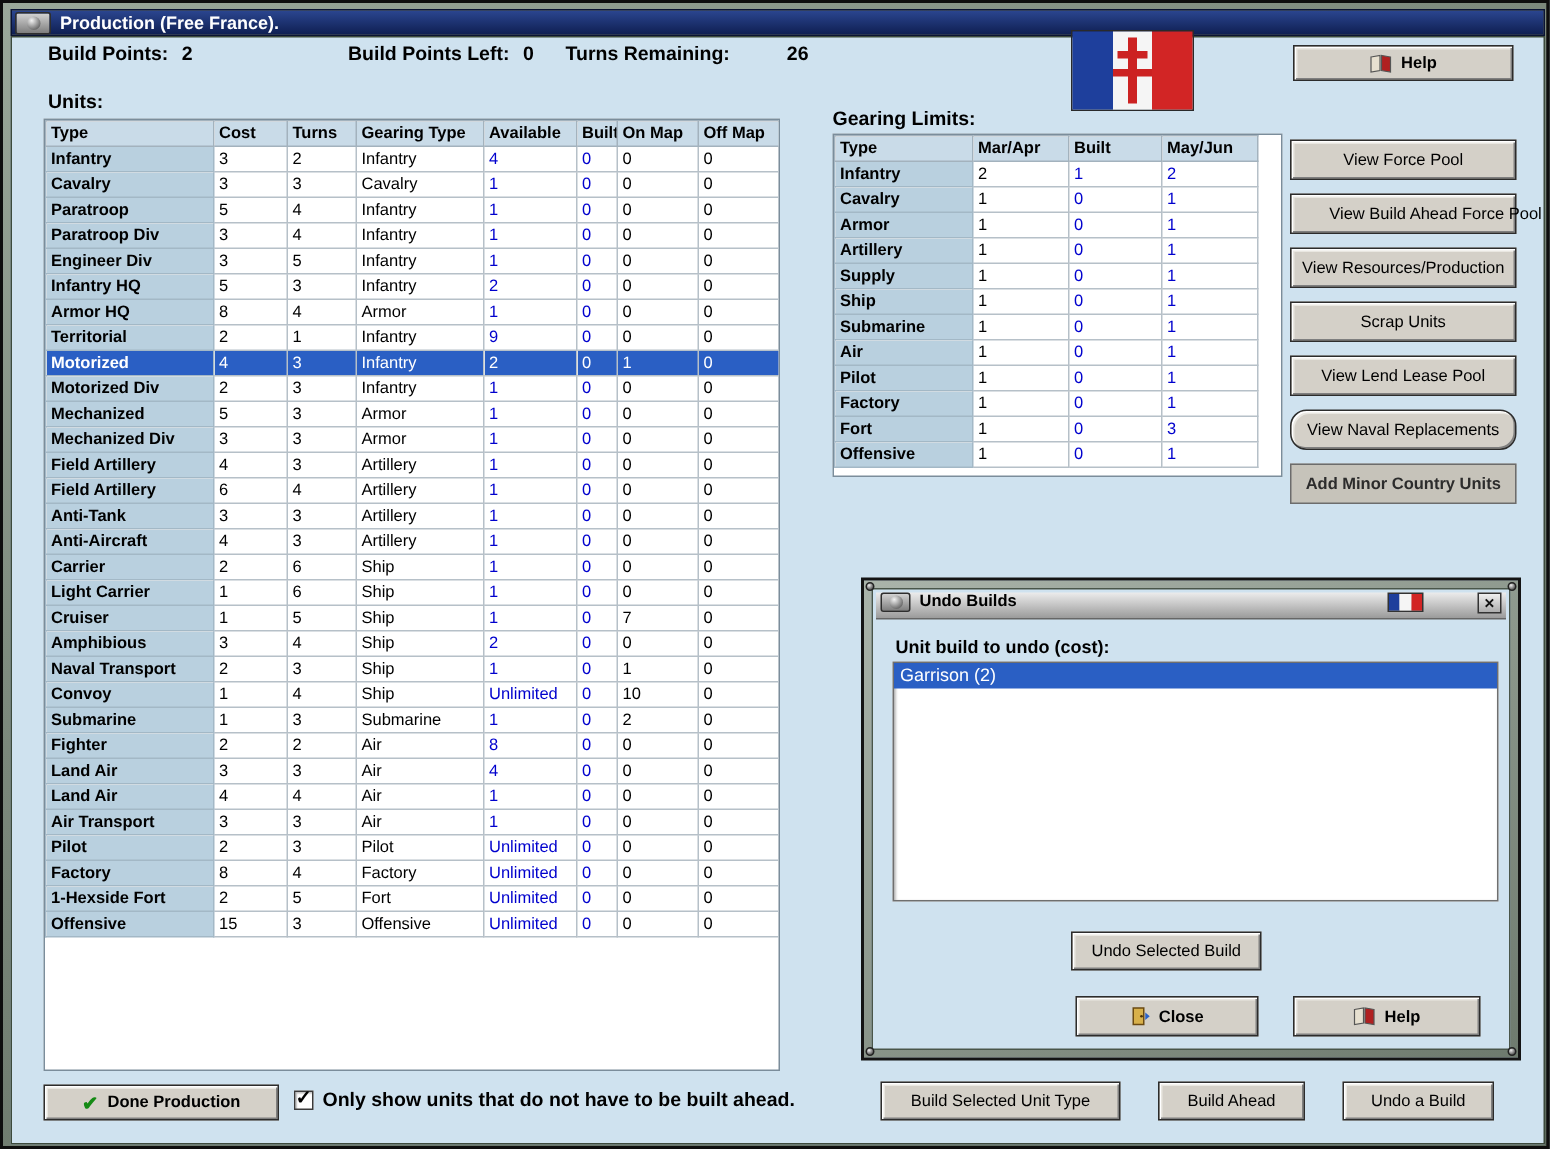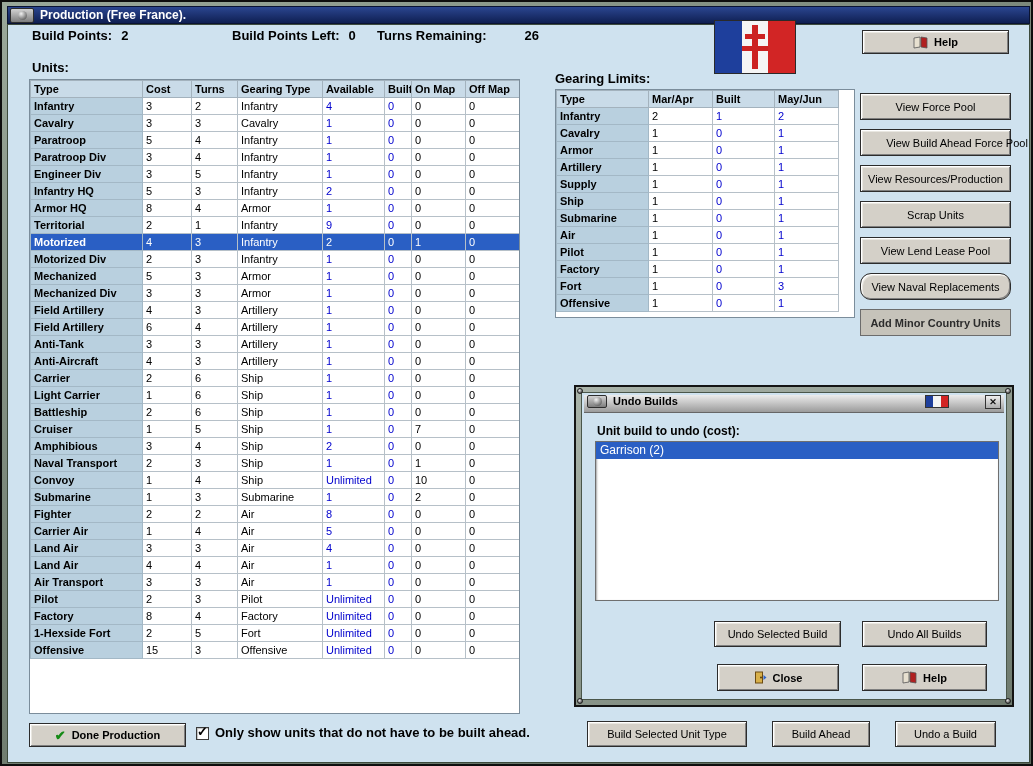--- a/index.html
+++ b/index.html
@@ -377,30 +377,20 @@
             <td class="type-cell">Light Carrier</td>
             <td class="">1</td>
             <td class="">6</td>
             <td class="">Ship</td>
             <td class=" blue">1</td>
             <td class=" blue">0</td>
             <td class="">0</td>
             <td class="">0</td>
           </tr>
           <tr>
-            <td class="type-cell">Battleship</td>
-            <td class="">2</td>
-            <td class="">6</td>
-            <td class="">Ship</td>
-            <td class=" blue">1</td>
-            <td class=" blue">0</td>
-            <td class="">0</td>
-            <td class="">0</td>
-          </tr>
-          <tr>
             <td class="type-cell">Cruiser</td>
             <td class="">1</td>
             <td class="">5</td>
             <td class="">Ship</td>
             <td class=" blue">1</td>
             <td class=" blue">0</td>
             <td class="">7</td>
             <td class="">0</td>
           </tr>
           <tr>
@@ -442,30 +432,20 @@
             <td class=" blue">0</td>
             <td class="">2</td>
             <td class="">0</td>
           </tr>
           <tr>
             <td class="type-cell">Fighter</td>
             <td class="">2</td>
             <td class="">2</td>
             <td class="">Air</td>
             <td class=" blue">8</td>
-            <td class=" blue">0</td>
-            <td class="">0</td>
-            <td class="">0</td>
-          </tr>
-          <tr>
-            <td class="type-cell">Carrier Air</td>
-            <td class="">1</td>
-            <td class="">4</td>
-            <td class="">Air</td>
-            <td class=" blue">5</td>
             <td class=" blue">0</td>
             <td class="">0</td>
             <td class="">0</td>
           </tr>
           <tr>
             <td class="type-cell">Land Air</td>
             <td class="">3</td>
             <td class="">3</td>
             <td class="">Air</td>
             <td class=" blue">4</td>
@@ -657,21 +637,20 @@
             <i class="s-white"></i>
             <i class="s-red"></i>
         </div>
         <div class="x-btn">✕</div>
       </div>
       <div class="undo-label">Unit build to undo (cost):</div>
       <div class="undo-list">
           <div class="list-item sel">Garrison (2)</div>
         </div>
       <div class="btn" style="left:132px;top:228px;width:127px;height:26px">Undo Selected Build</div>
-      <div class="btn" style="left:280px;top:228px;width:125px;height:26px">Undo All Builds</div>
       <div class="btn bold" style="left:135px;top:271px;width:122px;height:27px">
         <svg class="icon-svg" width="13" height="13" viewBox="0 0 13 13">
           <rect x="1.5" y="1" width="7" height="11" fill="#d8b04a" stroke="#6b4a12"></rect>
           <circle cx="7" cy="6.5" r="0.9" fill="#4a3208"></circle>
           <path d="M9.5 4 L12.5 6.5 L9.5 9 Z" fill="#2a62c9"></path>
         </svg>
         <span>Close</span>
       </div>
       <div class="btn bold" style="left:280px;top:271px;width:125px;height:27px">
         <svg class="icon-svg" width="15" height="13" viewBox="0 0 15 13">

